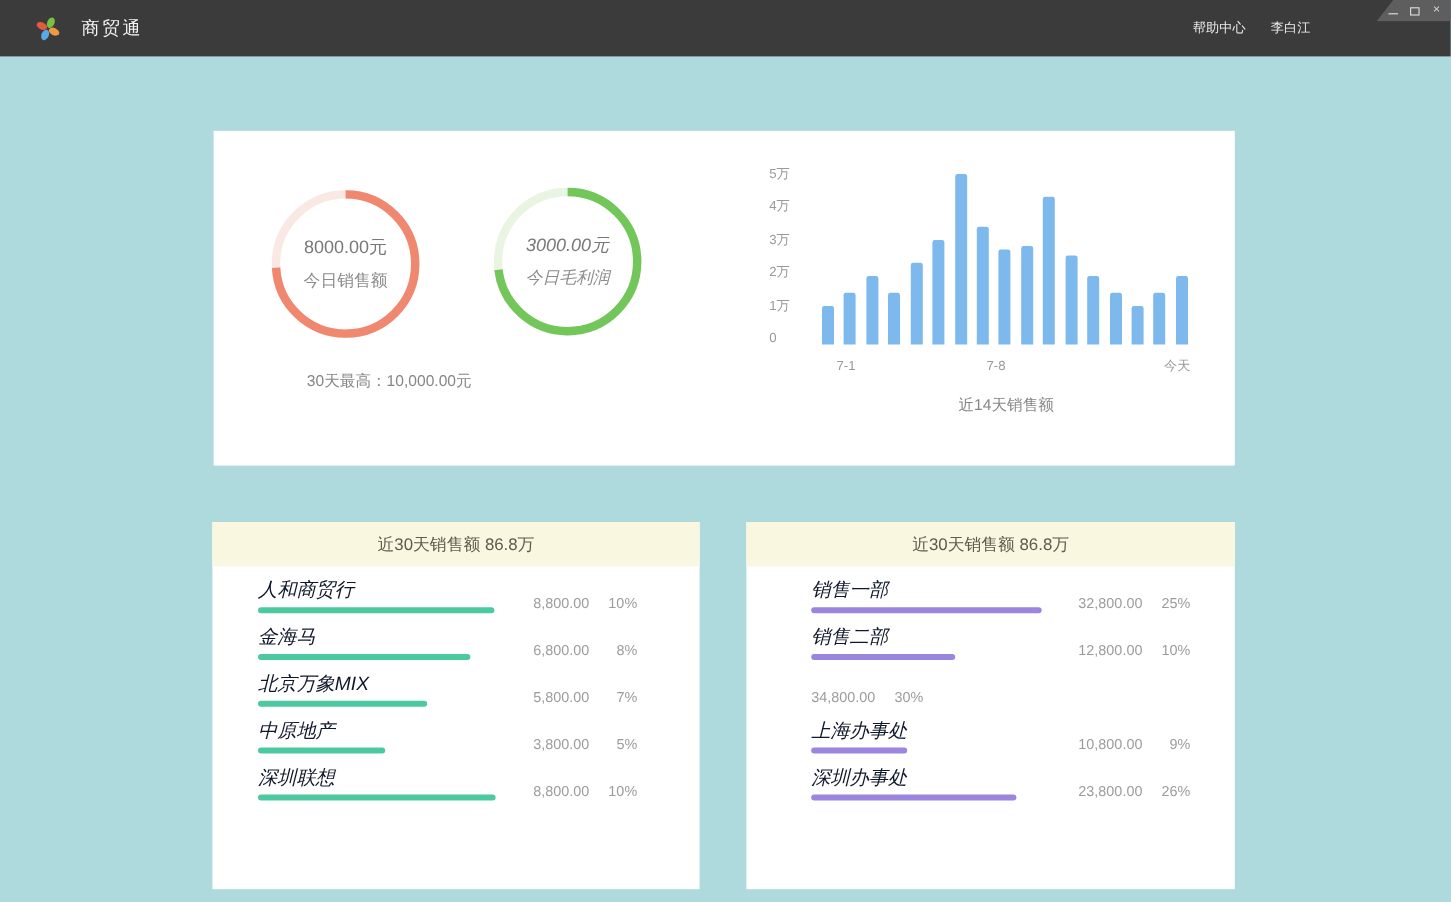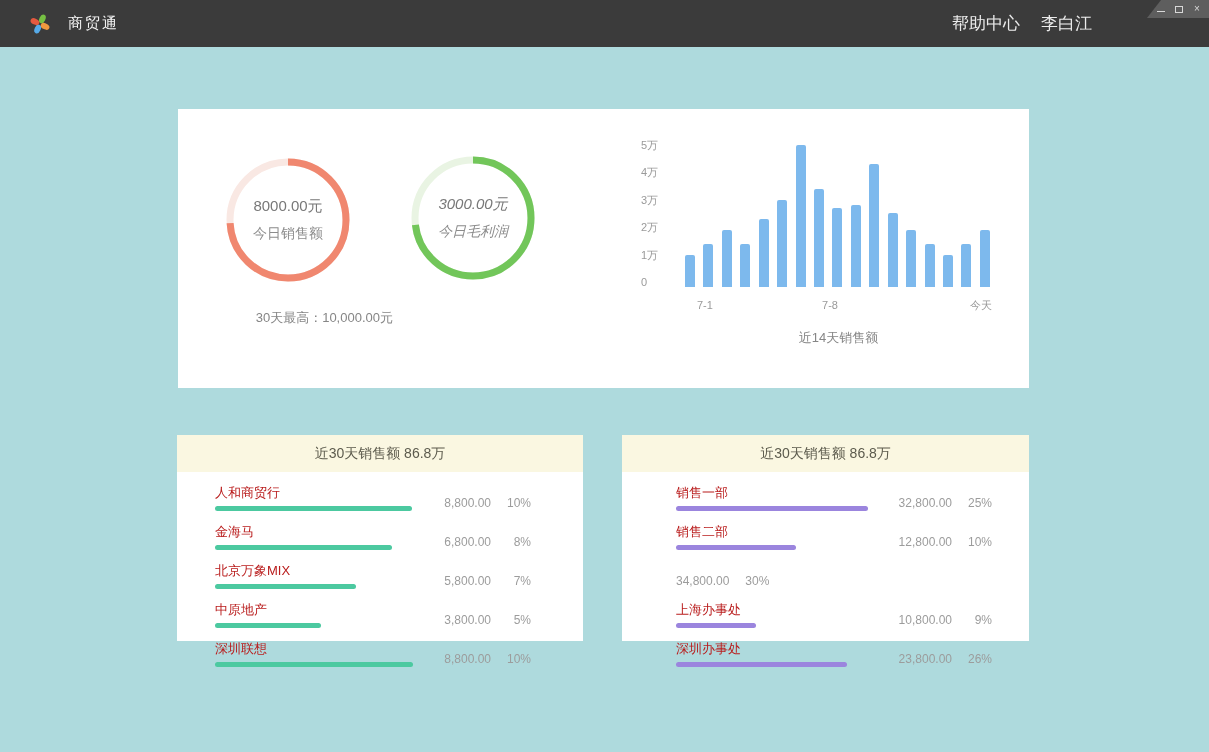--- a/index.html
+++ b/index.html
@@ -17,39 +17,39 @@
     display: flex; align-items: center;
   }
   .logo { margin-left: 28px; width: 24px; height: 24px; flex: 0 0 auto; }
   .app-title {
     margin-left: 16px; color: #f4f4f4; font-size: 15px; letter-spacing: 2px;
   }
   .titlebar-right {
     position: absolute; right: 117px; top: 0; height: 47px;
     display: flex; align-items: center; gap: 21px;
   }
-  .titlebar-right span { color: #ececec; font-size: 17px; cursor: pointer; }
+  .titlebar-right span { color: #ececec; font-size: 11px; cursor: pointer; }
 
   .win-controls {
     position: absolute; top: 0; right: 0; width: 62px; height: 18px;
     background: #5e5e5e;
     clip-path: polygon(14px 0, 100% 0, 100% 100%, 0 100%);
     display: flex; align-items: center; justify-content: flex-end;
     gap: 8px; padding: 0 7px 0 0;
   }
   .win-btn { display: inline-flex; align-items: center; justify-content: center; width: 10px; height: 12px; cursor: pointer; }
   .glyph-min { width: 8px; border-top: 1px solid #d8d8d8; margin-top: 4px; }
   .glyph-max { width: 8px; height: 7px; border: 1px solid #d8d8d8; }
   .glyph-close { color: #d8d8d8; font-size: 10px; line-height: 10px; }
 
   
   .page { position: absolute; top: 47px; left: 0; width: 1209px; height: 705px; }
   .card { position: absolute; background: #ffffff; }
   .overview-card { left: 178px; top: 62px; width: 851px; height: 279px; }
-  .list-card { top: 388px; height: 206px; }
+  .list-card { top: 388px; height: 306px; }
   .customer-card { left: 177px; width: 406px; }
   .department-card { left: 622px; width: 407px; }
 
   
   .donut-block { position: absolute; width: 210px; text-align: right; }
   .donut-block.first  { left: 5px;   top: 46px; }
   .donut-block.second { left: 190px; top: 44px; font-style: italic; }
   .donut { display: block; margin: 0 auto; width: 130px; height: 130px; position: relative; }
   .donut svg { display: block; }
   .donut-text {
@@ -79,21 +79,21 @@
   
   .card-head {
     height: 37px; line-height: 37px; text-align: center;
     background: #faf7e1; font-size: 14px; color: #5c5b4d;
   }
   .rows { padding-top: 12px; }
   .customer-card .rows { padding-left: 38px; padding-right: 52px; }
   .department-card .rows { padding-left: 54px; padding-right: 37px; }
   .row { display: flex; align-items: flex-end; height: 27px; margin-bottom: 12px; }
   .row-main { flex: 1 1 auto; }
-  .row-name { font-size: 13px; color: #b91c1c; line-height: 17px; margin-bottom: 5px; }
+  .row-name { font-size: 16px; color: #0f172a; line-height: 17px; margin-bottom: 5px; font-style: italic; }
   .bar-track { height: 5px; position: relative; }
   .bar-fill { height: 5px; border-radius: 3px; width: 0; }
   .row-val {
     flex: 0 0 auto; display: flex; align-items: baseline;
     font-size: 12px; color: #9c9c9c; padding-bottom: 1px;
   }
   .row-val .val { text-align: right; }
   .row-val .pct { width: 40px; text-align: right; }
 </style>
 </head>

